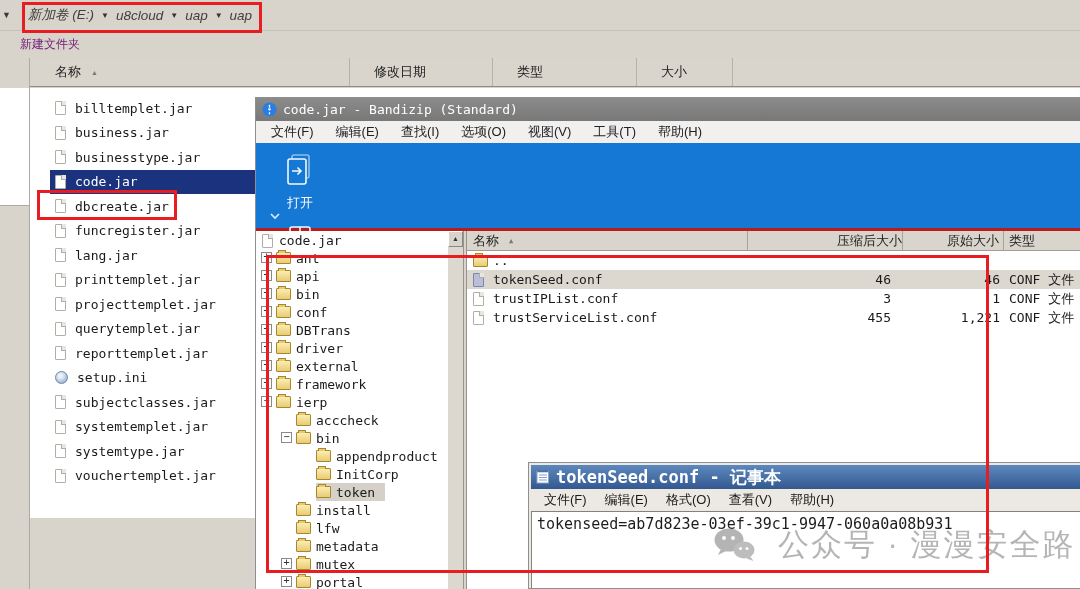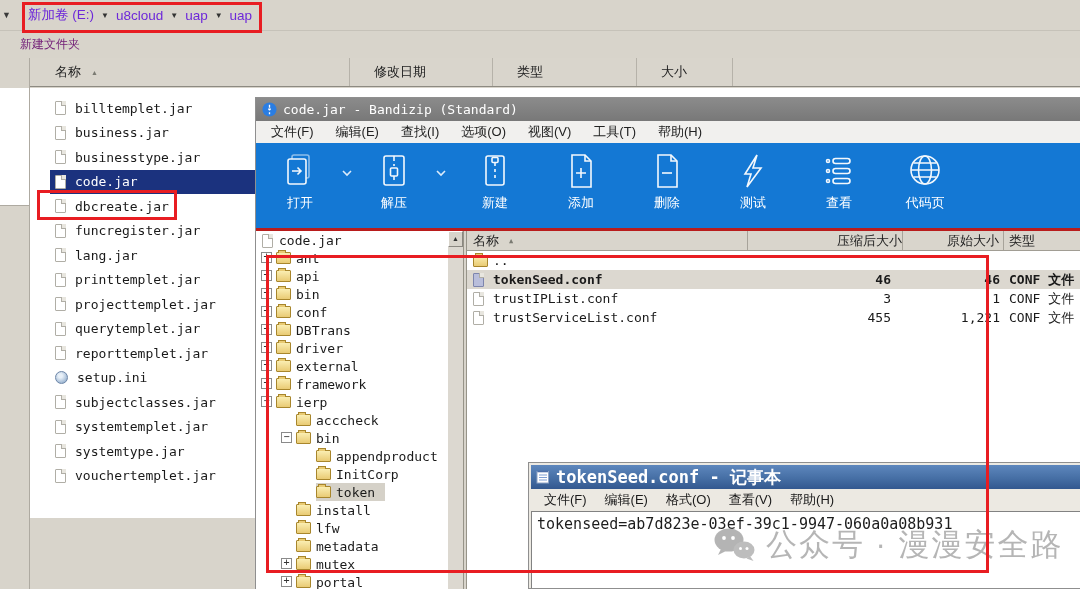--- a/index.html
+++ b/index.html
@@ -7,21 +7,21 @@
   #screen { position:relative; width:1080px; height:589px; overflow:hidden;
             background:#d8d4cb; font-size:13px; color:#1a1a1a; }
   .abs { position:absolute; }
 
   
   .addr-row { left:0; top:0; width:1080px; height:30px; background:#d8d4cb;
               display:flex; align-items:center; }
   .lead-caret { width:14px; text-align:left; padding-left:2px; color:#3a3a3a; font-size:9px; }
   .lead-caret::before { content:"▼"; }
   .breadcrumb { display:flex; align-items:center; margin-left:14px; }
-  .crumb { font-size:13.5px; color:#6d28d9; }
+  .crumb { font-size:13.5px; color:#404040;font-style:italic; }
   .crumb-sep { font-size:8px; color:#333; margin:0 7px; }
   .crumb-sep::before { content:"▼"; }
   .cmd-row { left:0; top:30px; width:1080px; height:28px; background:#d8d4cb;
              border-top:1px solid #c6c2b9; display:flex; align-items:center; }
   .newfolder { margin-left:20px; font-size:12px; color:#701a75; }
 
   .ex-header { left:30px; top:58px; width:1050px; height:29px; background:#d9d5cc;
                border-bottom:1px solid #8d8a81; display:flex; font-size:13px; color:#222; }
   .ehcell { display:flex; align-items:center; padding-left:24px;
             border-right:1px solid #b6b2a9; height:100%; }
@@ -56,21 +56,21 @@
   .bz-title { position:absolute; left:0; top:0; width:100%; height:23px;
               background:linear-gradient(180deg,#8b8b8b,#787878);
               display:flex; align-items:center; padding-left:6px; }
   .bz-title-text { color:#fff; font-size:13px; margin-left:6px;
                    font-family:"DejaVu Sans Mono", monospace; }
   .bz-logo { width:15px; height:15px; flex:none; }
   .bz-menu { position:absolute; left:0; top:23px; width:100%; height:22px; background:#f1f0ee;
              display:flex; align-items:center; padding-left:4px; }
   .bz-menu-item { padding:0 11px; font-size:13px; color:#222; }
   .bz-toolbar { position:absolute; left:0; top:45px; width:100%; height:85px; background:#1478d4;
-                display:flex; align-items:flex-start; padding:6px 0 0 8px; }
+                display:flex; align-items:flex-start; padding:6px 0 0 8px;flex-direction:column; }
   .tbtn { width:72px; display:flex; flex-direction:column; align-items:center; color:#fff; }
   .tbtn.wide { width:86px; }
   .tbtn svg { margin-top:2px; }
   .tbtn-label { font-size:13px; margin-top:3px; white-space:nowrap; }
   .tchev { width:22px; height:48px; display:flex; align-items:center; justify-content:center; color:#cfe3f7; }
 
   
   .bz-tree { position:absolute; left:0; top:133px; width:192px; height:359px; background:#fff;
              overflow:hidden; font-family:"DejaVu Sans Mono", monospace; }
   .trow { height:18px; display:flex; align-items:stretch; font-size:13px; white-space:nowrap; }
@@ -101,21 +101,21 @@
   .bz-list { position:absolute; left:211px; top:133px; width:614px; height:359px; background:#fff;
              font-family:"DejaVu Sans Mono", monospace; }
   .rgrid { display:grid; grid-template-columns:281px 155px 101px 1fr; align-items:center; }
   .rhead { height:20px; background:#d9d5cc; border-bottom:1px solid #a19d94; font-size:13px; color:#222; }
   .rhead > span { height:100%; display:flex; align-items:center; }
   .hname { padding-left:6px; border-right:1px solid #a7a39a; }
   .hc1 { justify-content:flex-end; border-right:1px solid #a7a39a; }
   .hc2 { justify-content:flex-end; padding-right:4px; border-right:1px solid #a7a39a; }
   .hc3 { padding-left:5px; }
   .rrow { height:19px; font-size:13px; }
-  .rrow.rsel { background:#dcd8d0;font-weight:bold; }
+  .rrow.rsel { background:#dcd8d0; }
   .cname { display:flex; align-items:center; padding-left:6px; overflow:hidden; white-space:nowrap; }
   .c1 { text-align:right; padding-right:12px; }
   .c2 { text-align:right; padding-right:4px; }
   .c3 { padding-left:5px; white-space:nowrap; }
 
   
   .np { left:528px; top:462px; width:552px; height:127px; background:#ece9e2;
         border:1px solid #8f8f8f; border-right:none; }
   .np-title { position:absolute; left:2px; top:2px; right:0; height:24px;
               background:linear-gradient(180deg,#5e87bd 0%,#466fa5 55%,#33588f 100%);
@@ -124,21 +124,21 @@
                    font-family:"DejaVu Sans Mono", monospace; }
   .np-menu { position:absolute; left:2px; top:26px; right:0; height:22px; background:#ece9e2;
              display:flex; align-items:center; padding-left:4px; }
   .np-menu-item { padding:0 9px; font-size:13px; color:#1a1a1a; }
   .np-text { position:absolute; left:2px; top:48px; right:0; bottom:0; background:#fff;
              border:1px solid #828282; border-right:none; border-bottom:none; padding:3px 0 0 5px; }
   .np-content { font-family:"DejaVu Sans Mono", monospace; font-size:15px; color:#1c1c1c;
                 white-space:nowrap; }
 
   
-  .watermark { left:712px; top:524px; display:flex; align-items:center; gap:10px;
+  .watermark { left:712px; top:524px; display:flex; align-items:center; gap:22px;
                z-index:40; pointer-events:none; opacity:.85; }
   .wm-text { font-size:31px; color:#a9a9a9; letter-spacing:2px; white-space:nowrap; }
 
   
   .redbox { position:absolute; border:3px solid #e81d22; z-index:60; pointer-events:none; }
   .rb1 { left:22px; top:2px;  width:240px; height:31px; }
   .rb2 { left:37px; top:190px; width:140px; height:30px; }
   .rb3 { left:266px; top:255px; width:723px; height:318px; }
 </style>
 </head>

